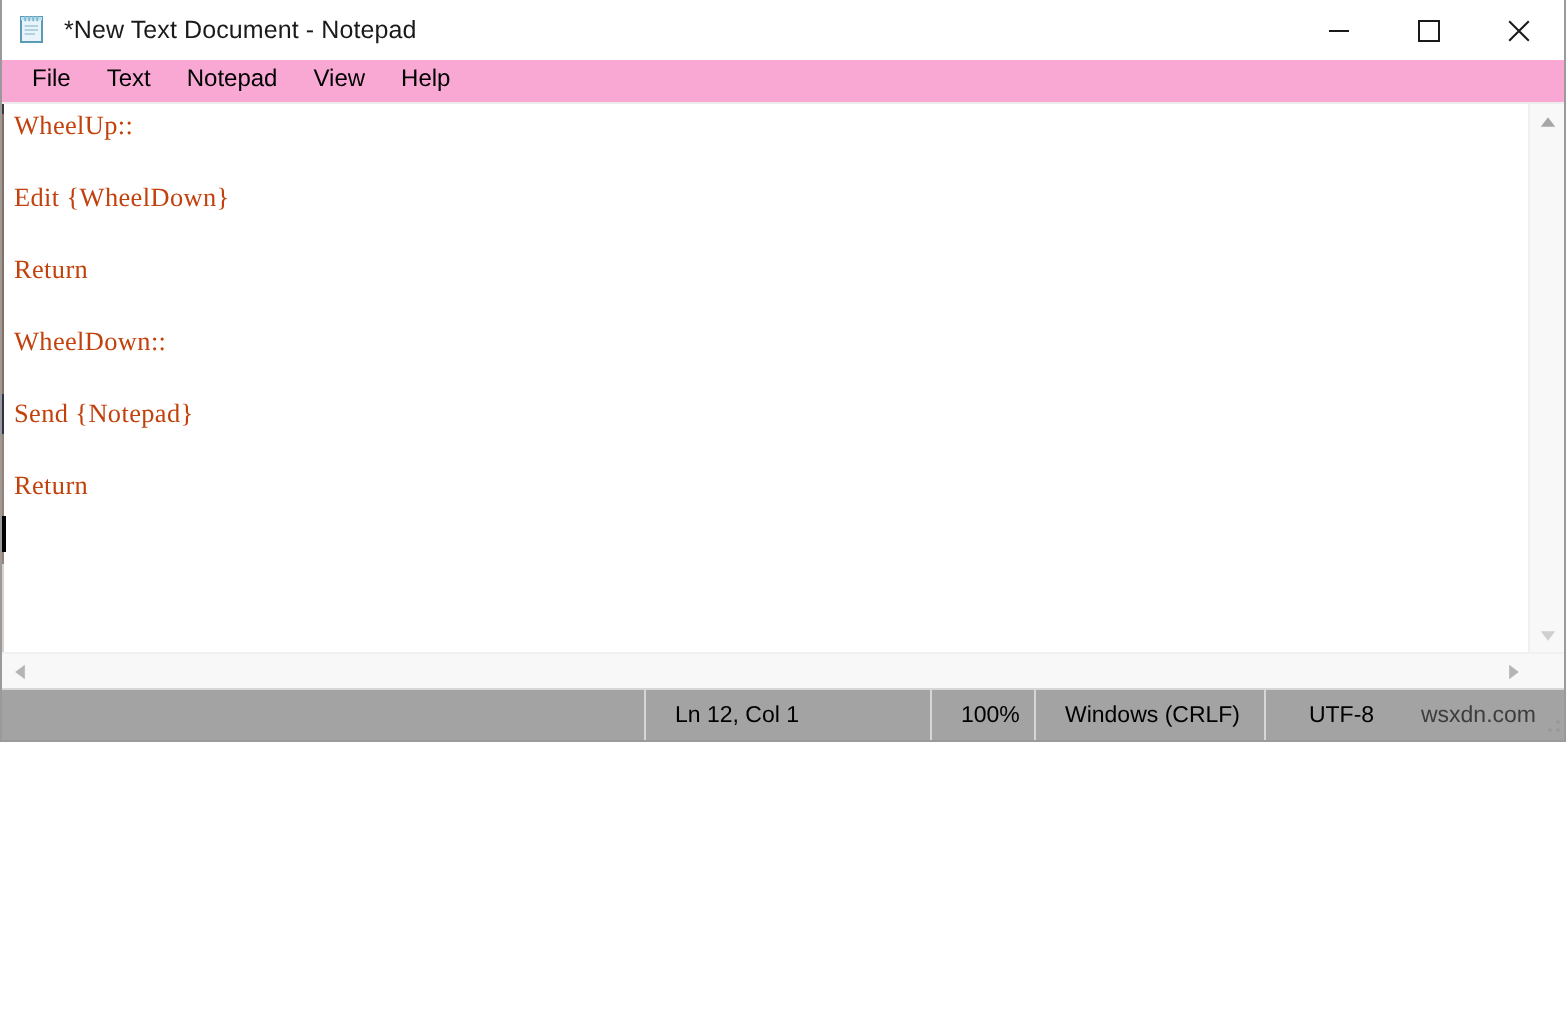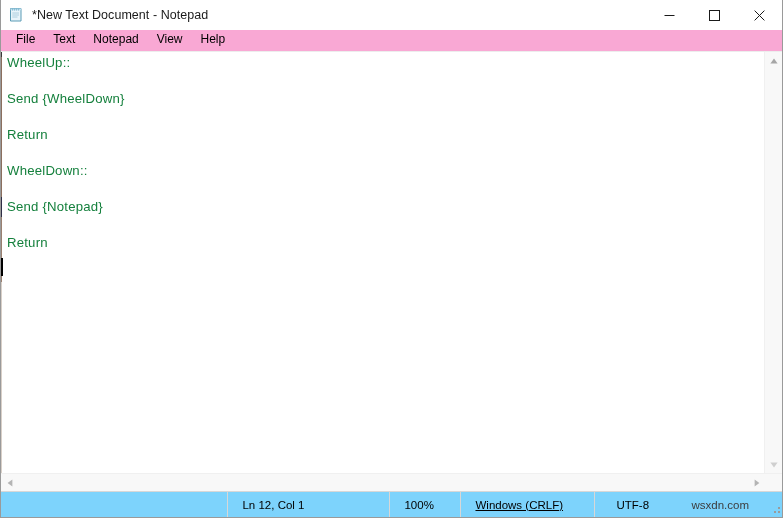--- a/index.html
+++ b/index.html
@@ -10,21 +10,21 @@
   body {
     width: 783px;
     height: 518px;
     overflow: hidden;
     font-family: "Liberation Sans", sans-serif;
   }
 
   .window {
     position: relative;
     width: 783px;
-    height: 518px;
+    height: 371px;
     box-sizing: border-box;
     background: #ffffff;
     border-left: 1px solid #9a9a9a;
     border-right: 1px solid #9a9a9a;
     border-bottom: 1px solid #9a9a9a;
     display: flex;
     flex-direction: column;
   }
 
   
@@ -98,25 +98,25 @@
     border-top: 1px solid #ededed;
   }
   .editor {
     flex: 1 1 auto;
     position: relative;
     background: #ffffff;
     overflow: hidden;
     padding-top: 2px;
   }
   .code-line {
-    font-family: Liberation Sans, sans-serif;
+    font-family: Liberation Serif, serif;
     font-size: 13.2px;
     line-height: 18px;
     height: 18px;
-    color: #15803d;
+    color: #c2410c;
     white-space: pre;
     padding-left: 6px;
     letter-spacing: 0.2px;
   }
   .caret {
     position: absolute;
     left: 0px;
     top: 206px;
     width: 2px;
     height: 18px;
@@ -180,44 +180,43 @@
     line-height: 1;
     flex: 0 0 auto;
   }
   .hscroll .track { flex: 1 1 auto; height: 17px; }
   .corner-box { width: 17px; height: 17px; background: #f8f8f8; flex: 0 0 auto; }
 
   
   .statusbar {
     height: 25px;
     min-height: 25px;
-    background: #7dd3fc;
+    background: #a3a3a3;
     border-top: 1px solid #d7d7d7;
     display: flex;
     align-items: stretch;
     justify-content: flex-end;
     font-size: 11.5px;
     color: #000000;
     user-select: none;
     position: relative;
-    gap: 19px;
   }
   .status-spacer { flex: 1 1 auto; }
   .status-cell {
     display: flex;
     align-items: center;
     border-left: 1px solid #d7d7d7;
     padding-left: 14px;
     box-sizing: border-box;
     font-family: "Liberation Sans", sans-serif;
     white-space: nowrap;
   }
   .cell-ln   { width: 143px; }
   .cell-zoom { width: 52px; }
-  .cell-eol  { width: 115px; text-decoration: underline; }
+  .cell-eol  { width: 115px; }
   .cell-enc  { width: 60px; padding-left: 21px; }
   .watermark {
     display: flex;
     align-items: center;
     padding-left: 6px;
     padding-right: 4px;
     font-size: 11.5px;
     color: #3d3d3d;
     font-family: "Liberation Sans", sans-serif;
     white-space: nowrap;
@@ -280,21 +279,21 @@
     <div class="menu-item">View</div>
     <div class="menu-item">Help</div>
   </div>
 
   <div class="editor-wrap">
 
     <div class="editor">
       <div class="leftedge"></div>
       <div class="code-line">WheelUp::</div>
       <div class="code-line"></div>
-      <div class="code-line">Send {WheelDown}</div>
+      <div class="code-line">Edit {WheelDown}</div>
       <div class="code-line"></div>
       <div class="code-line">Return</div>
       <div class="code-line"></div>
       <div class="code-line">WheelDown::</div>
       <div class="code-line"></div>
       <div class="code-line">Send {Notepad}</div>
       <div class="code-line"></div>
       <div class="code-line">Return</div>
       <div class="code-line"></div>
       <div class="caret"></div>

